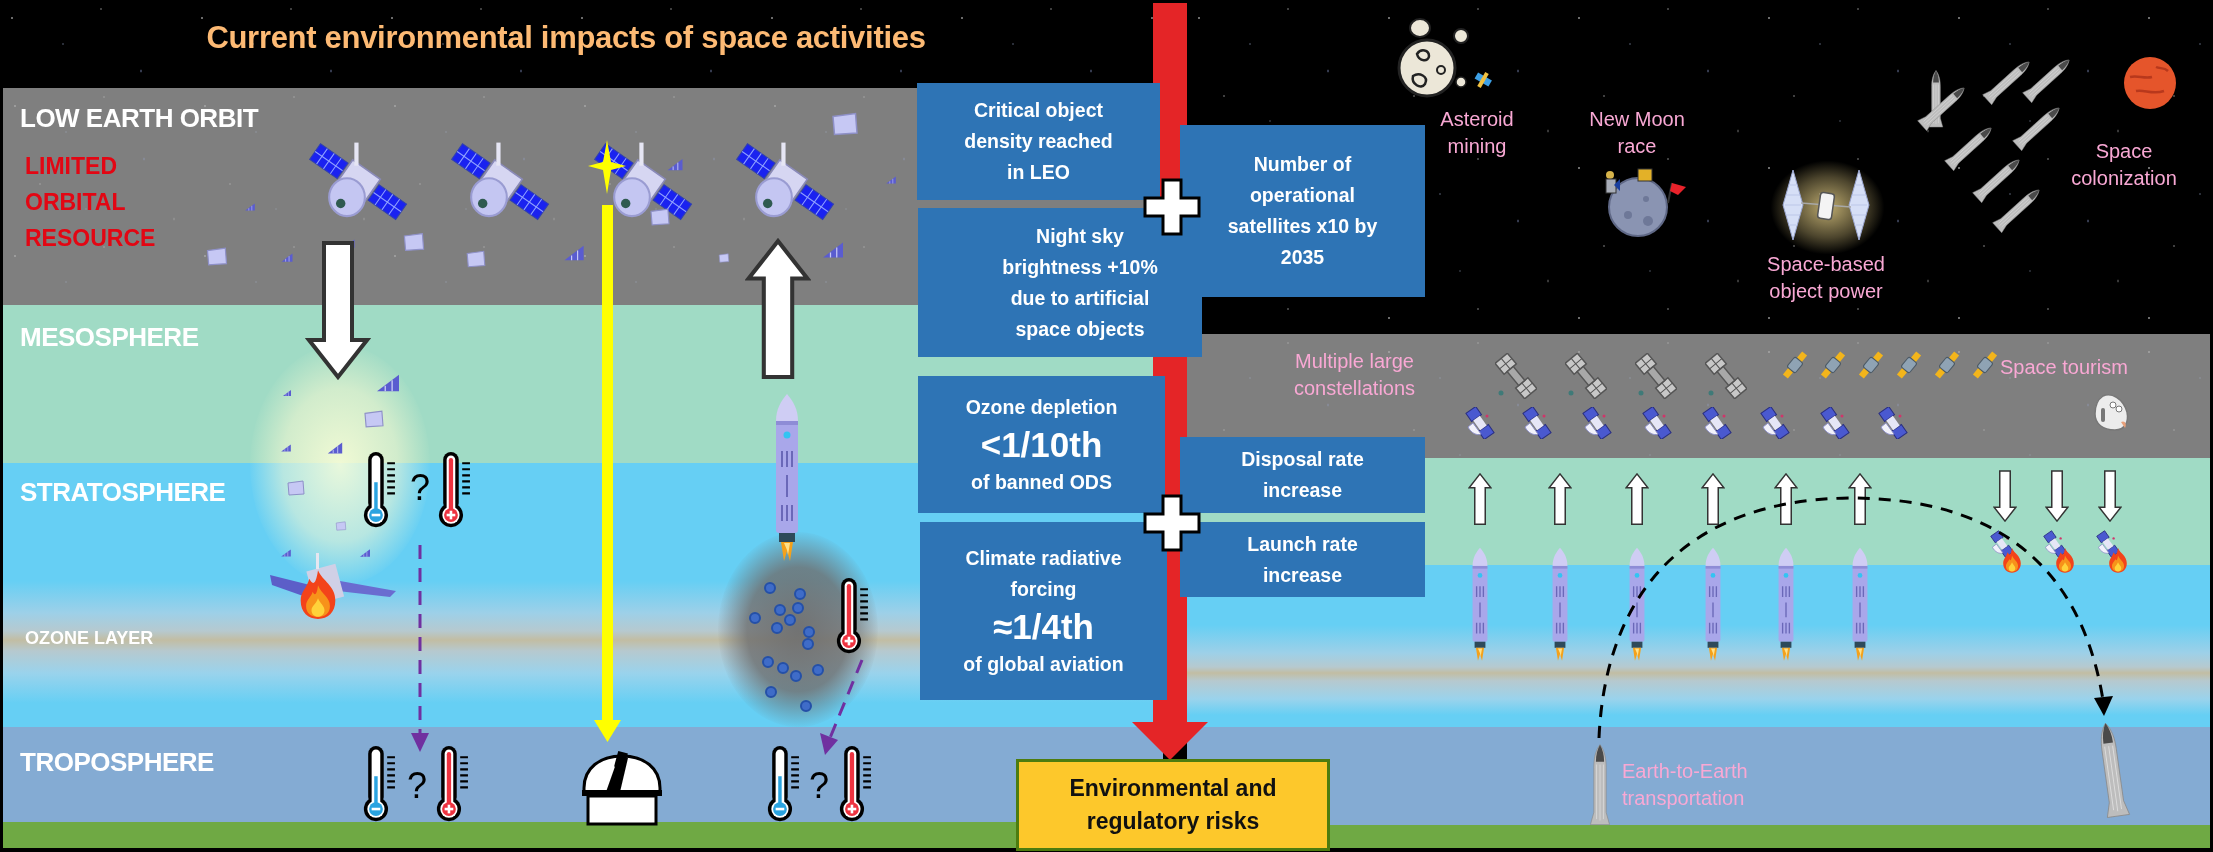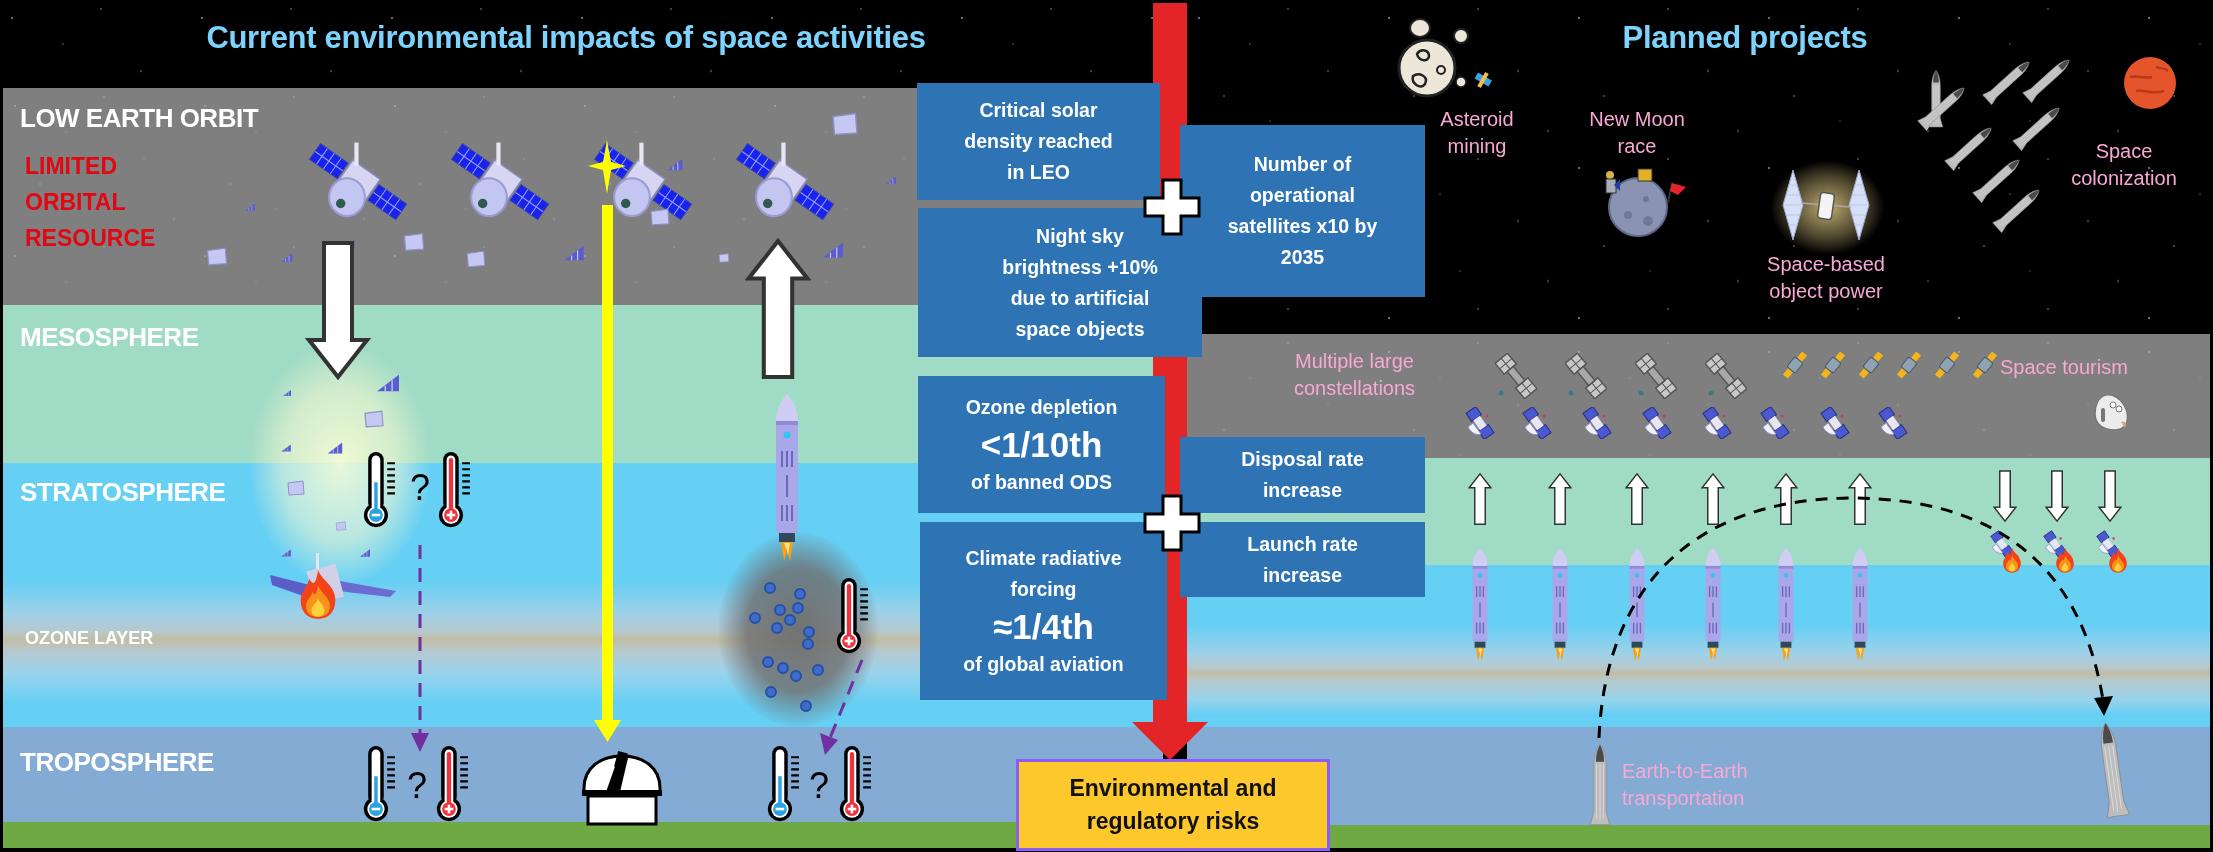--- a/index.html
+++ b/index.html
@@ -17,26 +17,26 @@
   .stars.faint{opacity:.55;}
   .band{position:absolute;}
   .leo{background:#7f7f7f;}
   .meso{background:#a0dbc5;}
   .tropo{background:#84abd3;}
   .ground{background:#6fa944;}
   .strat-left{background:linear-gradient(to bottom,#66cff4 0px,#66cff4 118px,#9dd0e8 150px,#b6c9cf 168px,#c2bda3 177px,#b6c9cf 188px,#9ad3ec 210px,#66cff4 240px,#66cff4 264px);}
   .strat-right{background:linear-gradient(to bottom,#66cff4 0px,#66cff4 60px,#9dd0e8 88px,#b6c9cf 102px,#c2bda3 108px,#b6c9cf 116px,#9ad3ec 134px,#66cff4 150px,#66cff4 162px);}
   .layer-label{position:absolute;color:#fff;font-weight:bold;font-size:26px;letter-spacing:-0.5px;white-space:nowrap;}
   .red-note{position:absolute;color:#e30613;font-weight:bold;font-size:23px;line-height:36px;}
-  .title{position:absolute;color:#7dd3fc;font-weight:bold;font-size:31px;text-align:center;white-space:nowrap;letter-spacing:-0.3px;}
+  .title{position:absolute;color:#fdba74;font-weight:bold;font-size:31px;text-align:center;white-space:nowrap;letter-spacing:-0.3px;}
   .box{position:absolute;background:#2e74b5;color:#fff;font-weight:bold;text-align:center;display:flex;flex-direction:column;justify-content:center;align-items:center;font-size:19.5px;line-height:31px;}
   .box .big{font-size:35px;line-height:44px;}
   .plabel{position:absolute;color:#f9a8d4;font-size:20px;line-height:27px;text-align:center;white-space:nowrap;}
   .redbar{position:absolute;left:1153px;top:3px;width:34px;height:722px;background:#e42527;}
-  .risk{position:absolute;left:1016px;top:759px;width:308px;height:86px;background:#fdc82b;border:3px solid #8b5cf6;color:#111;font-weight:bold;font-size:23px;line-height:33px;text-align:center;display:flex;flex-direction:column;justify-content:center;}
+  .risk{position:absolute;left:1016px;top:759px;width:308px;height:86px;background:#fdc82b;border:3px solid #4d7c0f;color:#111;font-weight:bold;font-size:23px;line-height:33px;text-align:center;display:flex;flex-direction:column;justify-content:center;}
   .qmark{position:absolute;color:#000;font-size:36px;line-height:40px;}
   svg.icon{position:absolute;overflow:visible;}
 </style>
 </head>
 <body>
 
 <svg width="0" height="0" style="position:absolute">
   <defs>
     <symbol id="sym-sat-leo" viewBox="0 0 100 80">
       <g transform="rotate(35 50 40)">
@@ -147,21 +147,20 @@
 
   <div class="band leo" style="left:1187px;top:334px;width:1023px;height:124px;">
       <div class="stars faint" style="left:0;top:0;width:100%;height:100%;"></div>
     </div>
   <div class="band meso" style="left:1187px;top:458px;width:1023px;height:107px;"></div>
   <div class="band strat-right" style="left:1187px;top:565px;width:1023px;height:162px;"></div>
   <div class="band tropo" style="left:1187px;top:727px;width:1023px;height:98px;"></div>
   <div class="band ground" style="left:1187px;top:825px;width:1023px;height:23px;"></div>
 
   <div class="title" style="left:0;top:20px;width:1132px;">Current environmental impacts of space activities</div>
-  <div class="title" style="left:1595px;top:20px;width:300px;">Planned projects</div>
 
   <div class="layer-label" style="left:20px;top:103px;">LOW EARTH ORBIT</div>
   <div class="red-note" style="left:25px;top:148px;">
     <div>LIMITED</div>
     <div>ORBITAL</div>
     <div>RESOURCE</div>
   </div>
   <div class="layer-label" style="left:20px;top:322px;">MESOSPHERE</div>
   <div class="layer-label" style="left:20px;top:477px;">STRATOSPHERE</div>
   <div class="layer-label" style="left:25px;top:628px;font-size:18px;letter-spacing:0;">OZONE LAYER</div>
@@ -335,21 +334,21 @@
     <line x1="862" y1="660" x2="830" y2="738" stroke="#7030a0" stroke-width="3" stroke-dasharray="14 9"></line>
     <polygon points="820,733 838,740 825,755" fill="#7030a0"></polygon>
   </svg>
 
   <div class="redbar"></div>
   <svg class="icon" style="left:1132px;top:722px;" width="76" height="38" viewBox="0 0 76 38">
       <polygon points="0,0 76,0 38,38" fill="#e42527"></polygon>
     </svg>
 
   <div class="box" style="left:917px;top:83px;width:243px;height:117px;">
-    <div>Critical solar</div>
+    <div>Critical object</div>
     <div>density reached</div>
     <div>in LEO</div>
   </div>
   <div class="box" style="left:918px;top:208px;width:244px;height:149px;padding-left:40px;">
     <div>Night sky</div>
     <div>brightness +10%</div>
     <div>due to artificial</div>
     <div>space objects</div>
   </div>
   <div class="box" style="left:918px;top:376px;width:247px;height:137px;">

